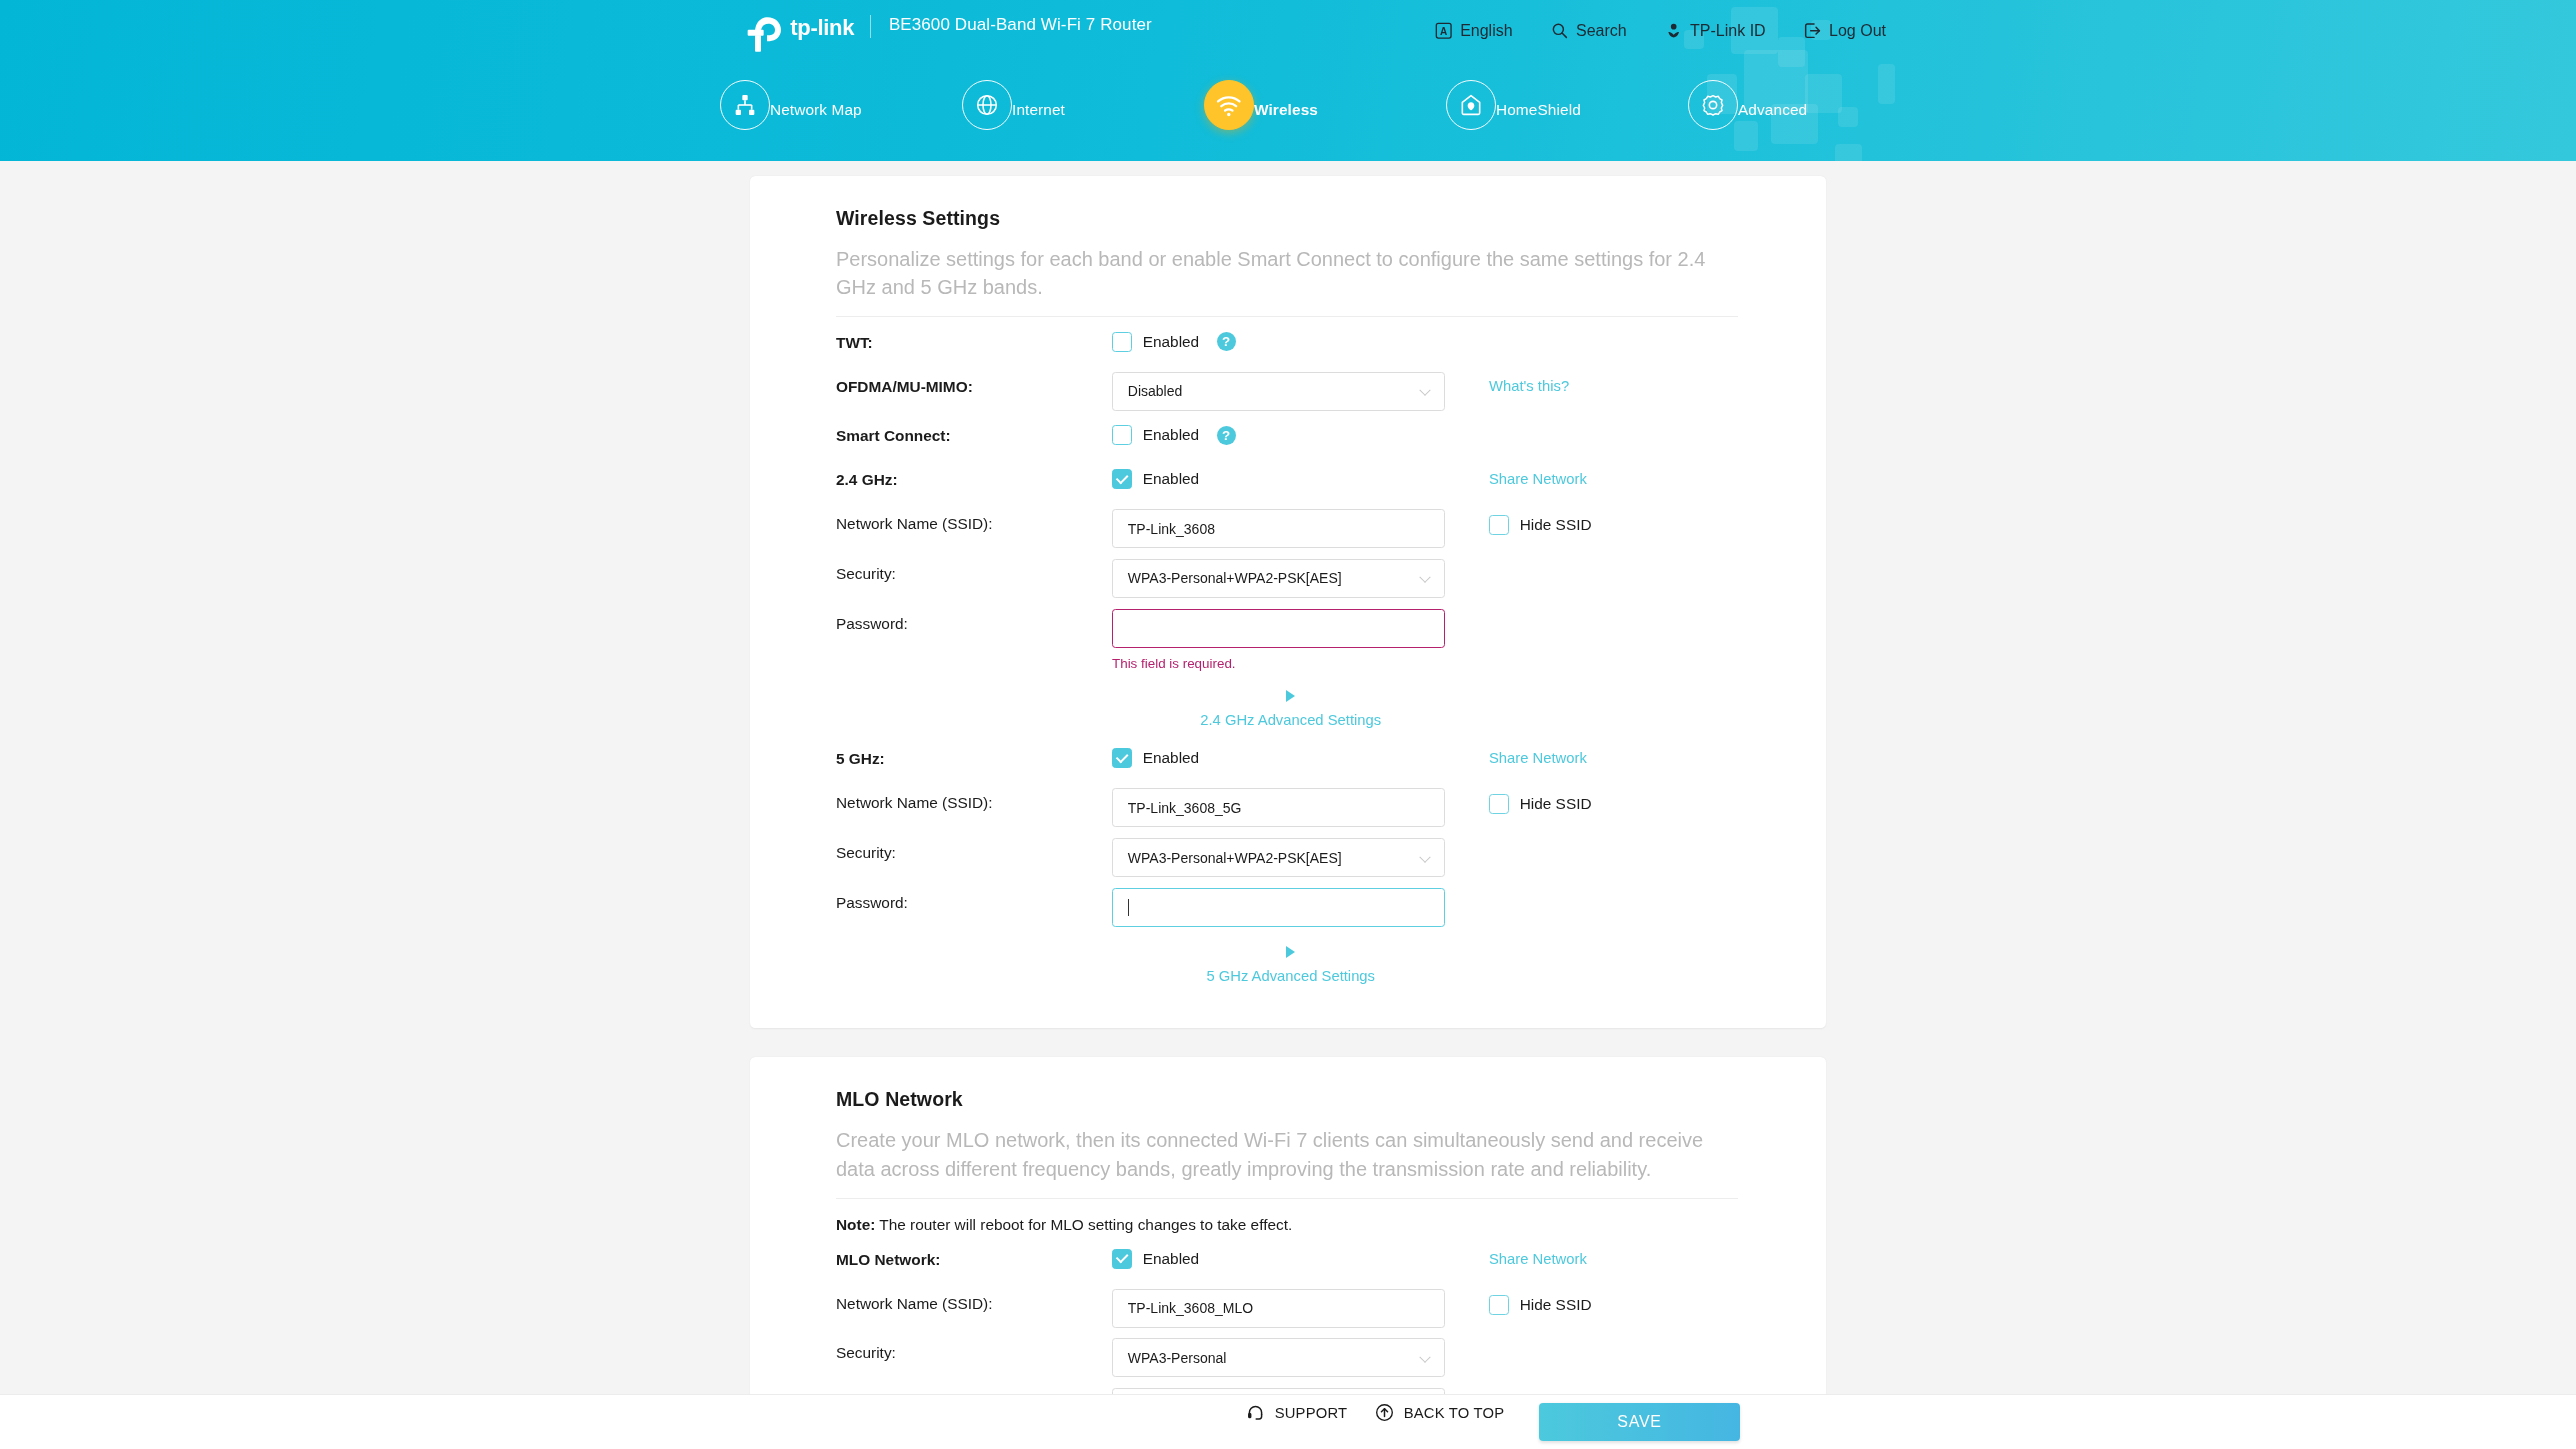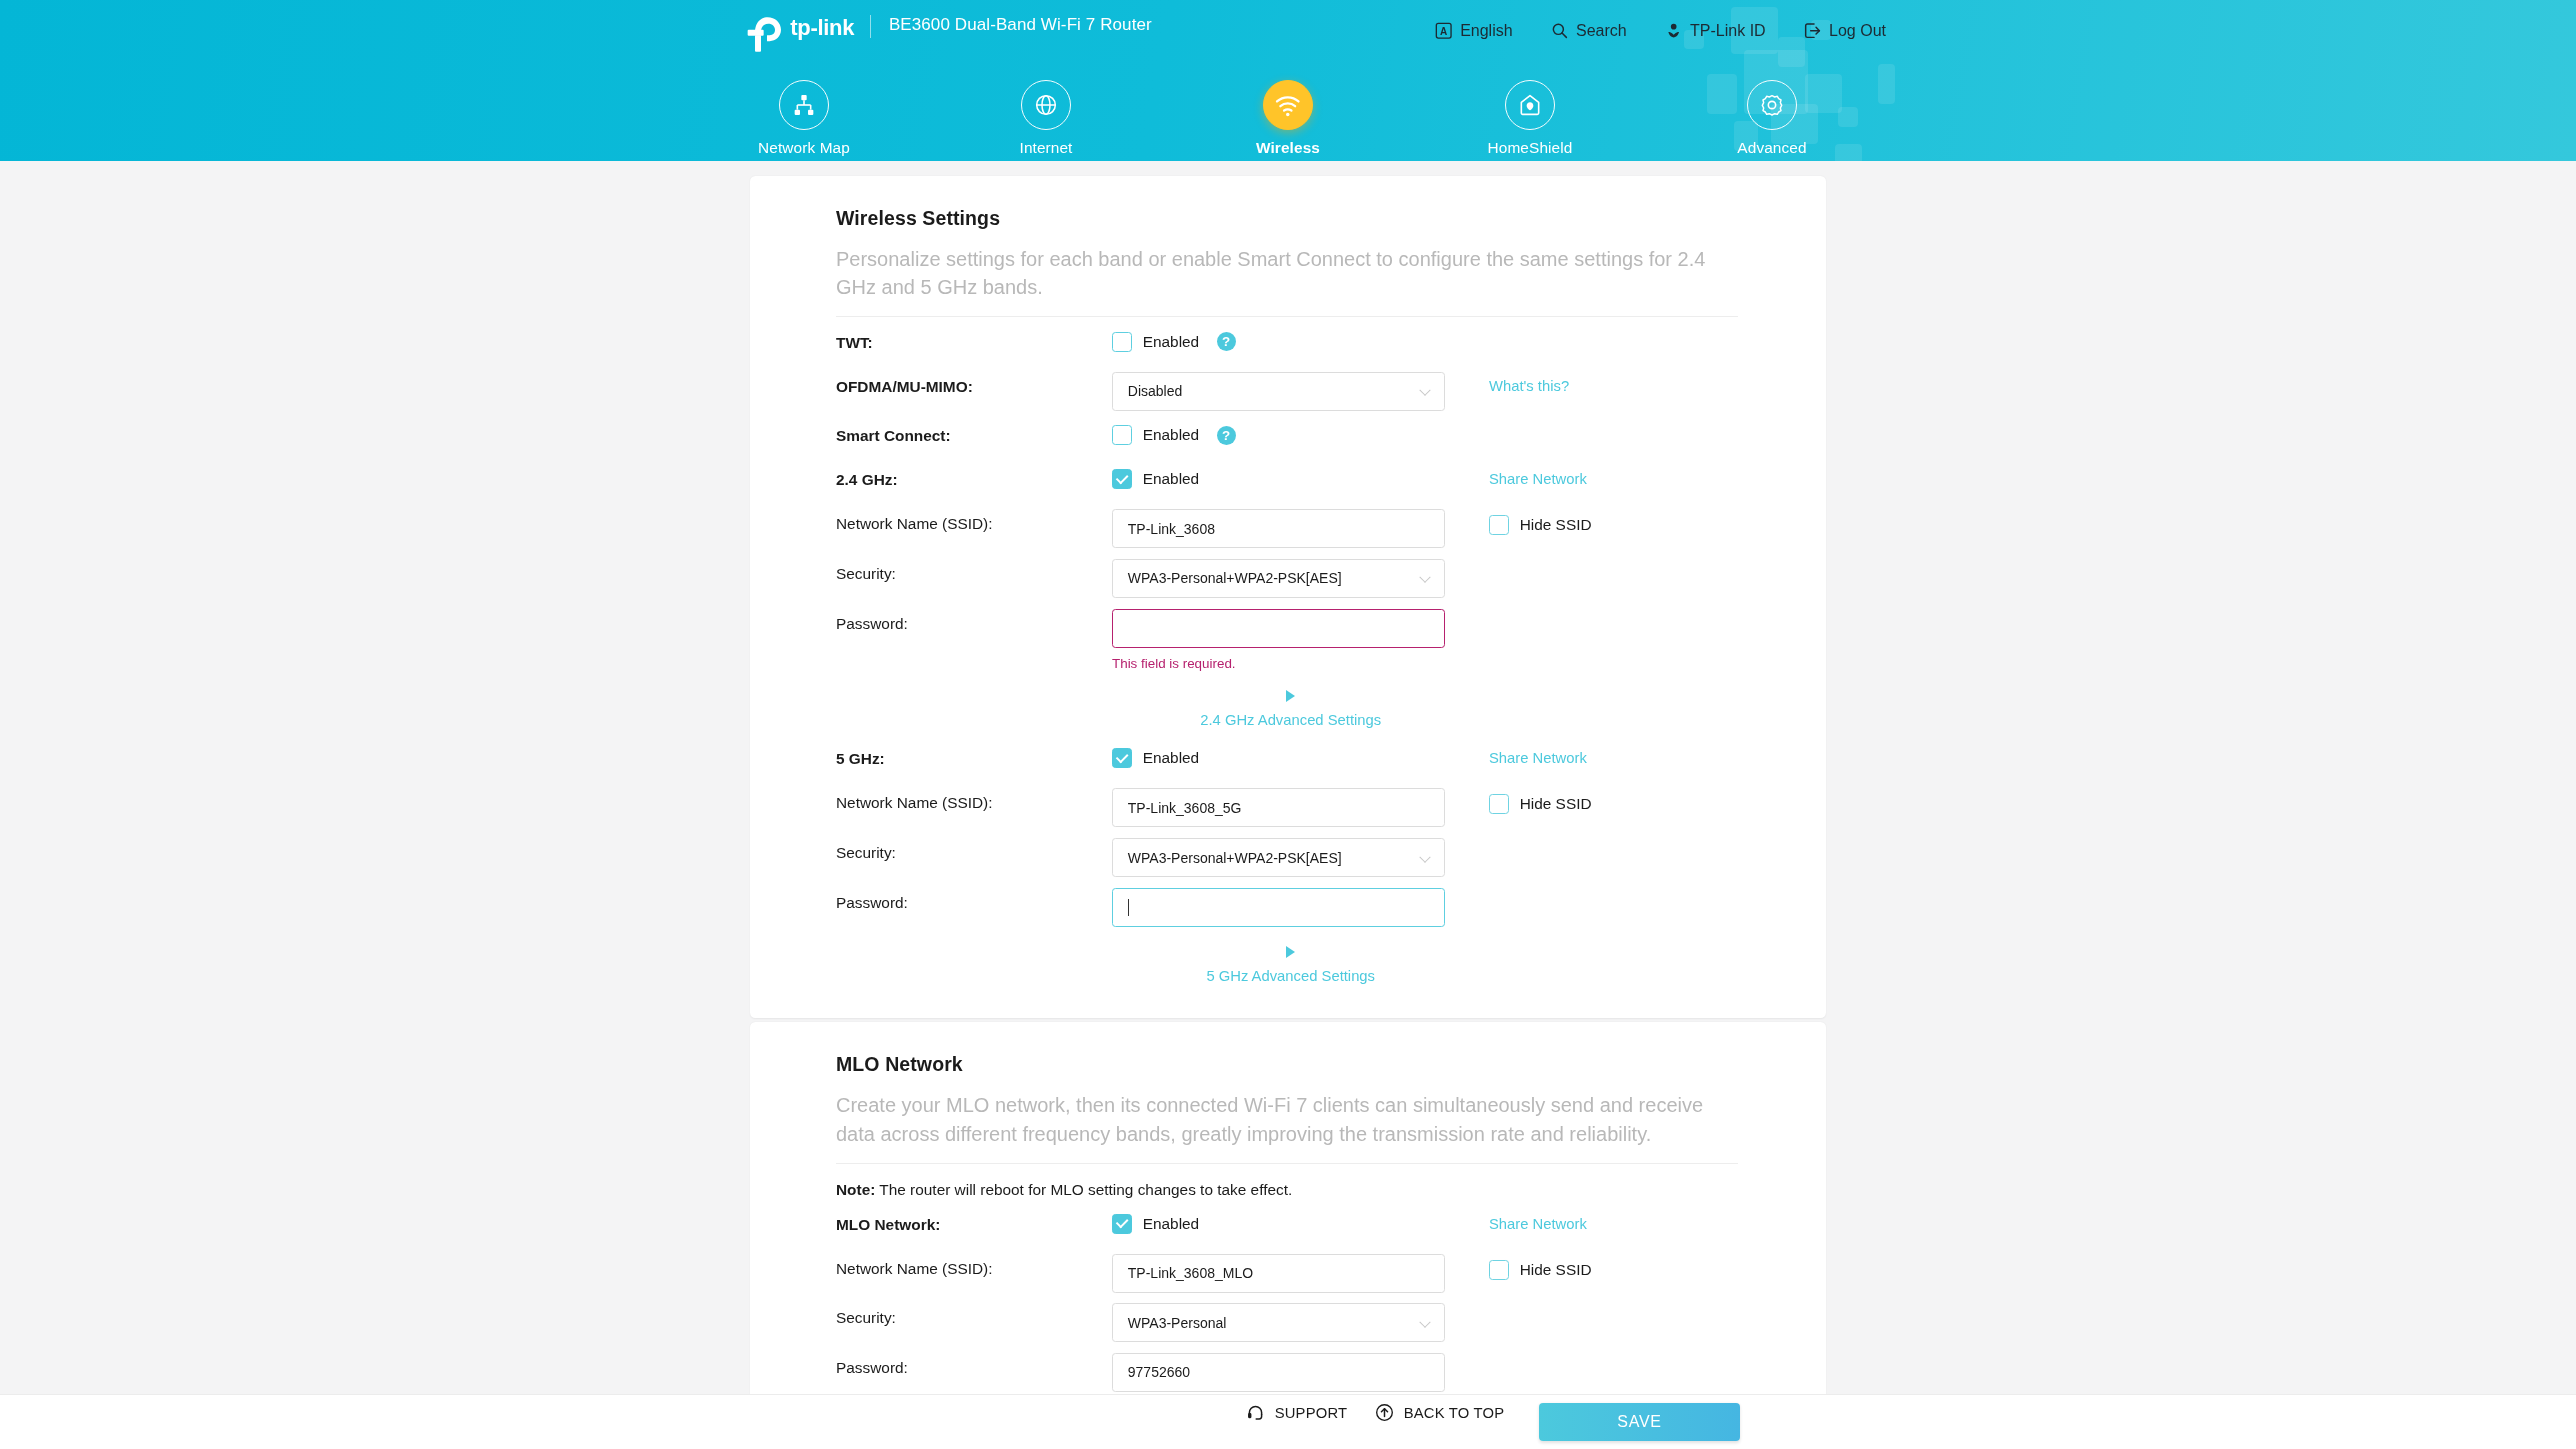--- a/index.html
+++ b/index.html
@@ -55,21 +55,21 @@
   }
   .hdr-item svg { display: block; }
 
   
   .nav {
     position: relative;
     display: flex; justify-content: center; align-items: flex-start;
     gap: 74px; padding-top: 8px;
   }
   .nav-item {
-    width: 168px; display: flex; flex-direction: column; align-items: center;
+    width: 168px; display: flex; align-items: center;
     cursor: pointer;
   }
   .nav-circle {
     width: 50px; height: 50px; border-radius: 50%;
     border: 1.7px solid rgba(255,255,255,0.95);
     display: flex; align-items: center; justify-content: center;
   }
   .nav-item.active .nav-circle {
     background: #ffc429; border-color: #ffc429;
     box-shadow: 0 2.7px 9.4px rgba(255,170,0,0.42);
@@ -81,24 +81,24 @@
 
   
   .page {
     position: relative;
     width: 2576px; height: 1288px;
     background: #f4f4f5;
     padding-top: 14.8px;
     overflow: hidden;
   }
   .card {
-    width: 1076px; margin: 0 auto 4px auto;
+    width: 1076px; margin: 0 auto 29px auto;
     background: #ffffff; border-radius: 5.4px;
     box-shadow: 0 0.7px 2px rgba(0,0,0,0.06);
-    padding: 31px 0 7px 0;
+    padding: 31px 0 17px 0;
   }
   .card-inner { padding: 0 86px 0 86px; }
 
   .card-title {
     font-size: 19.5px; font-weight: 700; color: #1b1b1b;
     letter-spacing: 0.1px; margin-bottom: 14.8px;
   }
   .card-desc {
     font-size: 20px; color: #b8b8b8; line-height: 1.42;
     margin-bottom: 14.8px; max-width: 879px;

